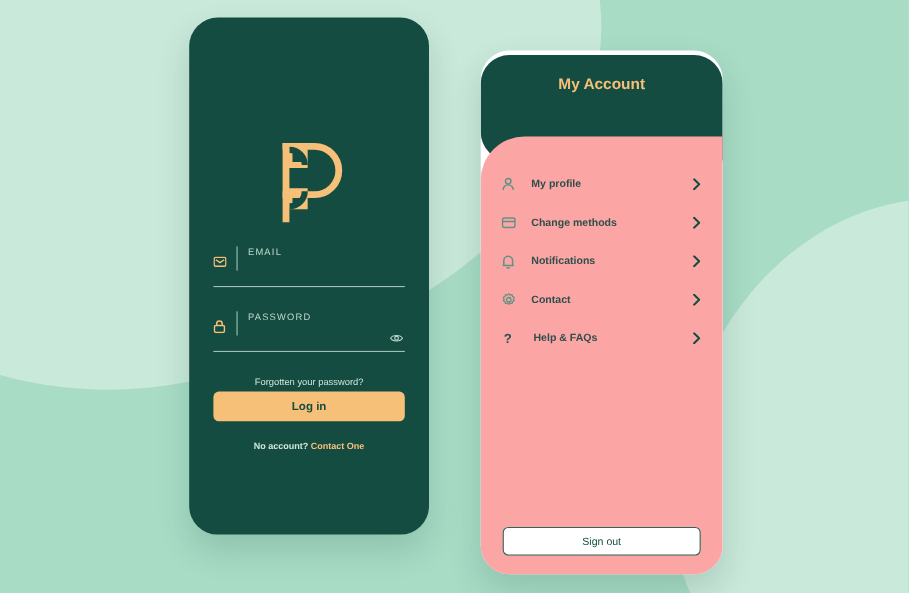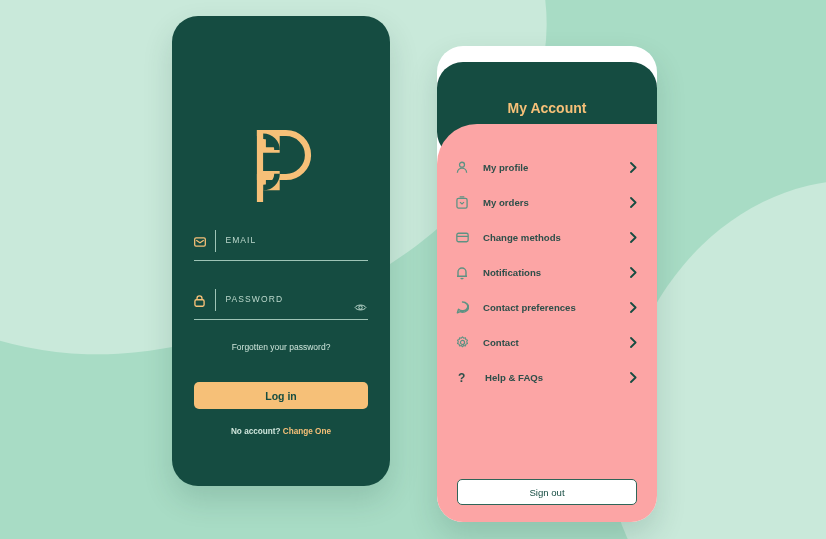--- a/index.html
+++ b/index.html
@@ -77,21 +77,21 @@
     left: 22px;
     top: 208px;
     width: 174px;
   }
 
   .field {
     position: relative;
     height: 36px;
     border-bottom: 1.6px solid #9ec4b6;
     display: flex;
-    align-items: center;
+    align-items: flex-start;
     margin-bottom: 22px;
   }
   .field-icon {
     width: 20px;
     height: 28px;
     display: flex;
     align-items: center;
     justify-content: flex-start;
     flex: none;
   }
@@ -132,21 +132,21 @@
     cursor: pointer;
   }
 
   #forgot-password {
     display: block;
     width: 100%;
     text-align: center;
     color: #cfe6dc;
     font-size: 8.5px;
     margin-top: 2px;
-    margin-bottom: 30px;
+    margin-bottom: 4px;
     text-decoration: none;
     cursor: pointer;
   }
 
   #login-button {
     display: block;
     width: 100%;
     height: 27px;
     border: 0;
     border-radius: 5px;
@@ -177,29 +177,29 @@
     top: 46px;
     width: 220px;
     height: 476px;
     background: #ffffff;
     overflow: hidden;
   }
 
   #account-header {
     position: absolute;
     left: 0;
-    top: 16px;
+    top: 4px;
     width: 100%;
     height: 96px;
     background: #154c41;
     border-radius: 26px 26px 0 26px;
     display: flex;
     align-items: flex-start;
     justify-content: center;
-    padding-top: 38px;
+    padding-top: 18px;
     box-sizing: border-box;
   }
   #account-title {
     color: #f6c078;
     font-size: 14px;
     font-weight: bold;
   }
 
   #account-body {
     position: absolute;
@@ -346,21 +346,21 @@
             <path d="M1 5 C3 1.4 11 1.4 13 5 C11 8.6 3 8.6 1 5 Z" stroke="#bcd9cd" stroke-width="1.1" fill="none"></path>
             <circle cx="7" cy="5" r="1.9" stroke="#bcd9cd" stroke-width="1.1" fill="none"></circle>
           </svg>
         </button>
       </div>
 
       <a id="forgot-password" href="#">Forgotten your password?</a>
 
       <button id="login-button">Log in</button>
 
-      <div id="signup-line"><span>No account? </span><a id="signup-link" href="#">Change One</a></div>
+      <div id="signup-line"><span>No account? </span><a id="signup-link" href="#">Contact One</a></div>
     </div>
   </div>
 
   <div class="phone" id="phone-account">
 
     <div id="account-header">
       <span id="account-title">My Account</span>
     </div>
 
     <div id="account-body">
@@ -375,35 +375,20 @@
             </svg>
           </span>
           <span class="menu-label">My profile</span>
           <span class="menu-chevron">
             <svg width="7" height="11" viewBox="0 0 7 11">
                 <path d="M1 1 L5.6 5.5 L1 10" stroke="currentColor" stroke-width="1.8" fill="none" stroke-linecap="round" stroke-linejoin="round"></path>
               </svg>
           </span>
         </div>
 
-        <div class="menu-item">
-          <span class="menu-icon">
-            <svg width="12" height="13" viewBox="0 0 13 14" fill="none">
-              <rect x="1" y="2.6" width="11" height="10.4" rx="1.7" stroke="currentColor" stroke-width="1.4"></rect>
-              <path d="M4 1 h5" stroke="currentColor" stroke-width="1.4"></path>
-              <path d="M4.3 6.6 L6.5 8.6 L8.7 6.6" stroke="currentColor" stroke-width="1.3" fill="none"></path>
-            </svg>
-          </span>
-          <span class="menu-label">My orders</span>
-          <span class="menu-chevron">
-            <svg width="7" height="11" viewBox="0 0 7 11">
-                <path d="M1 1 L5.6 5.5 L1 10" stroke="currentColor" stroke-width="1.8" fill="none" stroke-linecap="round" stroke-linejoin="round"></path>
-              </svg>
-          </span>
-        </div>
 
 
         <div class="menu-item">
           <span class="menu-icon">
             <svg width="13" height="11" viewBox="0 0 14 11" fill="none">
               <rect x="0.9" y="0.9" width="12.2" height="9.2" rx="1.8" stroke="currentColor" stroke-width="1.4"></rect>
               <path d="M0.9 4.2 h12.2" stroke="currentColor" stroke-width="1.4"></path>
             </svg>
           </span>
           <span class="menu-label">Change methods</span>
@@ -423,33 +408,20 @@
             </svg>
           </span>
           <span class="menu-label">Notifications</span>
           <span class="menu-chevron">
             <svg width="7" height="11" viewBox="0 0 7 11">
                 <path d="M1 1 L5.6 5.5 L1 10" stroke="currentColor" stroke-width="1.8" fill="none" stroke-linecap="round" stroke-linejoin="round"></path>
               </svg>
           </span>
         </div>
 
-        <div class="menu-item">
-          <span class="menu-icon">
-            <svg width="13" height="13" viewBox="0 0 13 13" fill="none">
-              <path d="M6.5 1 a5.2 4.4 0 1 1 -4 7.2 L1.4 11.8 L4.2 10.7 a5.6 4.6 0 0 0 2.3 0.5 a5.2 4.4 0 0 0 0 -10.2 Z" stroke="currentColor" stroke-width="1.4" fill="none" stroke-linejoin="round"></path>
-            </svg>
-          </span>
-          <span class="menu-label">Contact preferences</span>
-          <span class="menu-chevron">
-            <svg width="7" height="11" viewBox="0 0 7 11">
-                <path d="M1 1 L5.6 5.5 L1 10" stroke="currentColor" stroke-width="1.8" fill="none" stroke-linecap="round" stroke-linejoin="round"></path>
-              </svg>
-          </span>
-        </div>
 
         <div class="menu-item">
           <span class="menu-icon">
             <svg width="13" height="13" viewBox="0 0 14 14" fill="none">
               <circle cx="7" cy="7" r="2.2" stroke="currentColor" stroke-width="1.3"></circle>
               <path d="M7 1 l1.3 1.4 1.9 -0.5 0.4 1.9 1.8 0.8 -0.9 1.7 0.9 1.7 -1.8 0.8 -0.4 1.9 -1.9 -0.5 -1.3 1.4 -1.3 -1.4 -1.9 0.5 -0.4 -1.9 -1.8 -0.8 0.9 -1.7 -0.9 -1.7 1.8 -0.8 0.4 -1.9 1.9 0.5 Z" stroke="currentColor" stroke-width="1.2" fill="none" stroke-linejoin="round"></path>
             </svg>
           </span>
           <span class="menu-label">Contact</span>
           <span class="menu-chevron">

